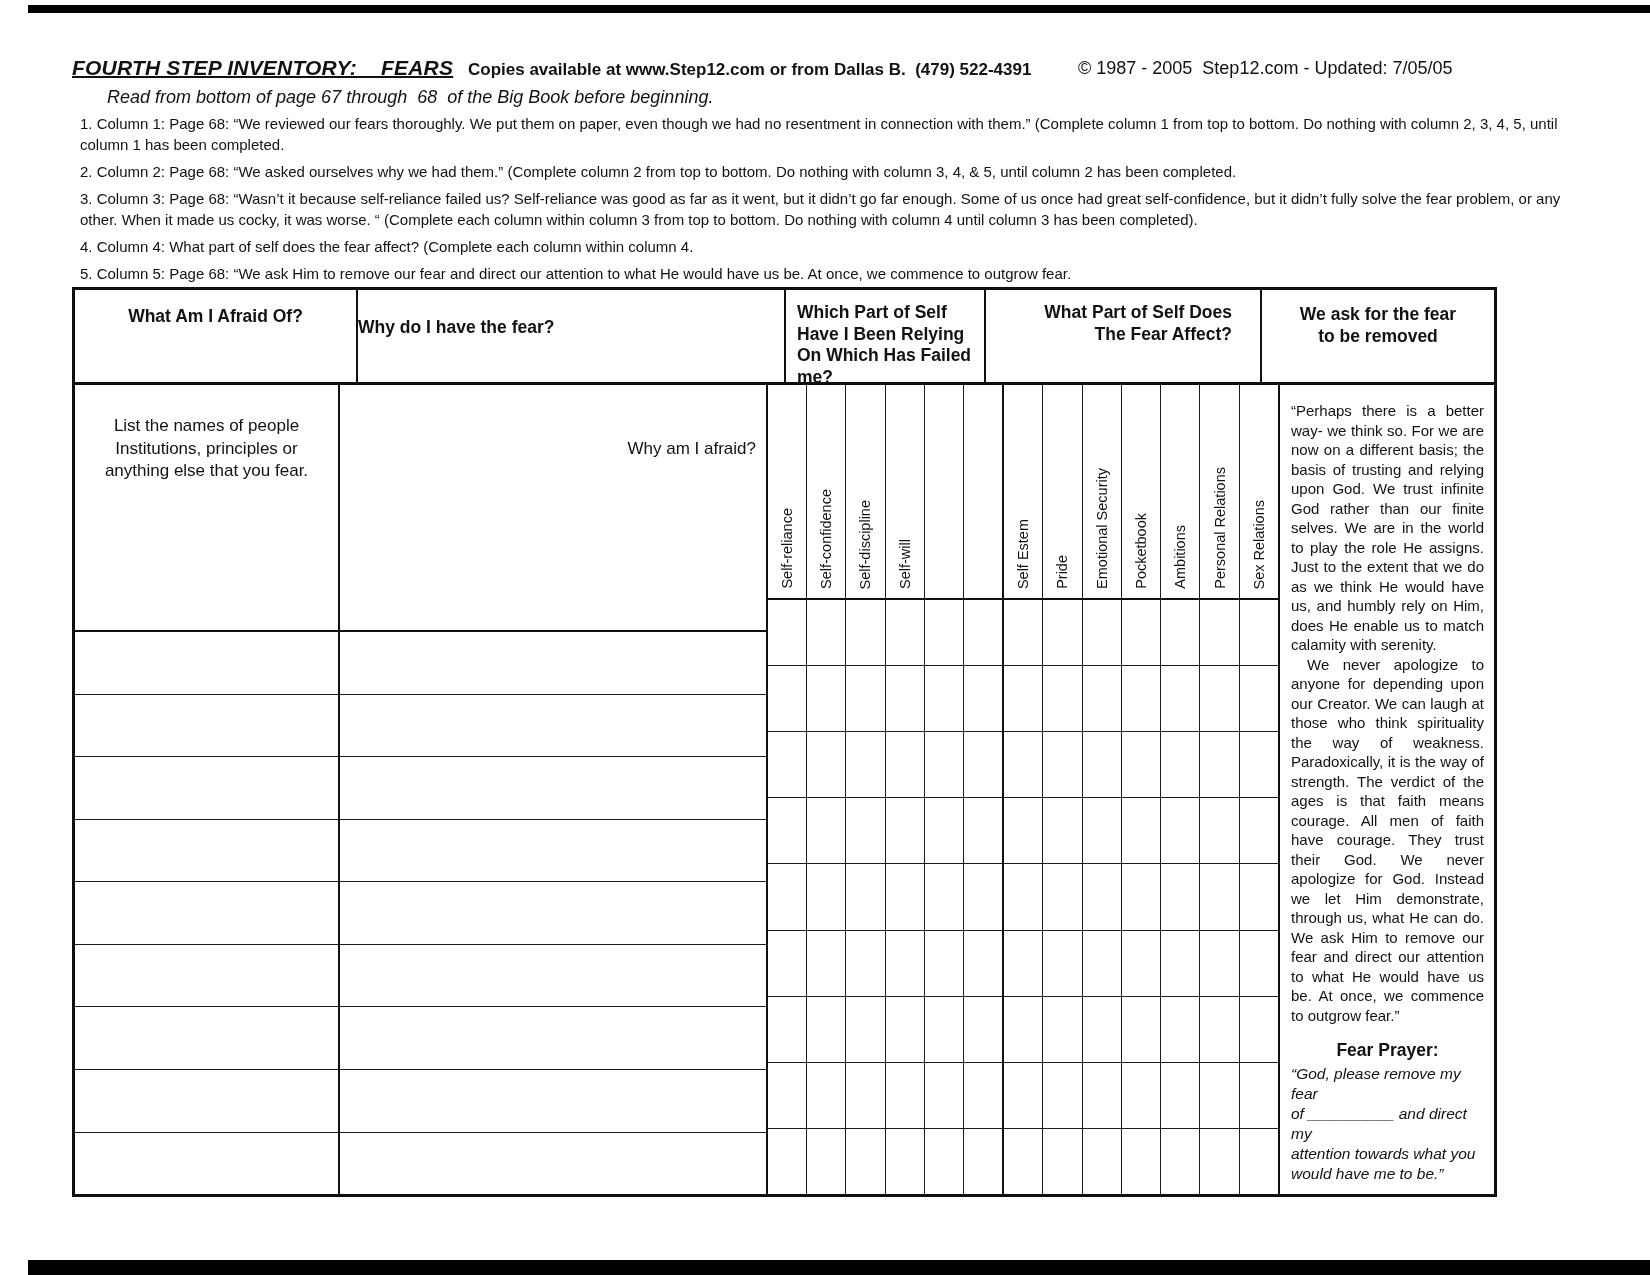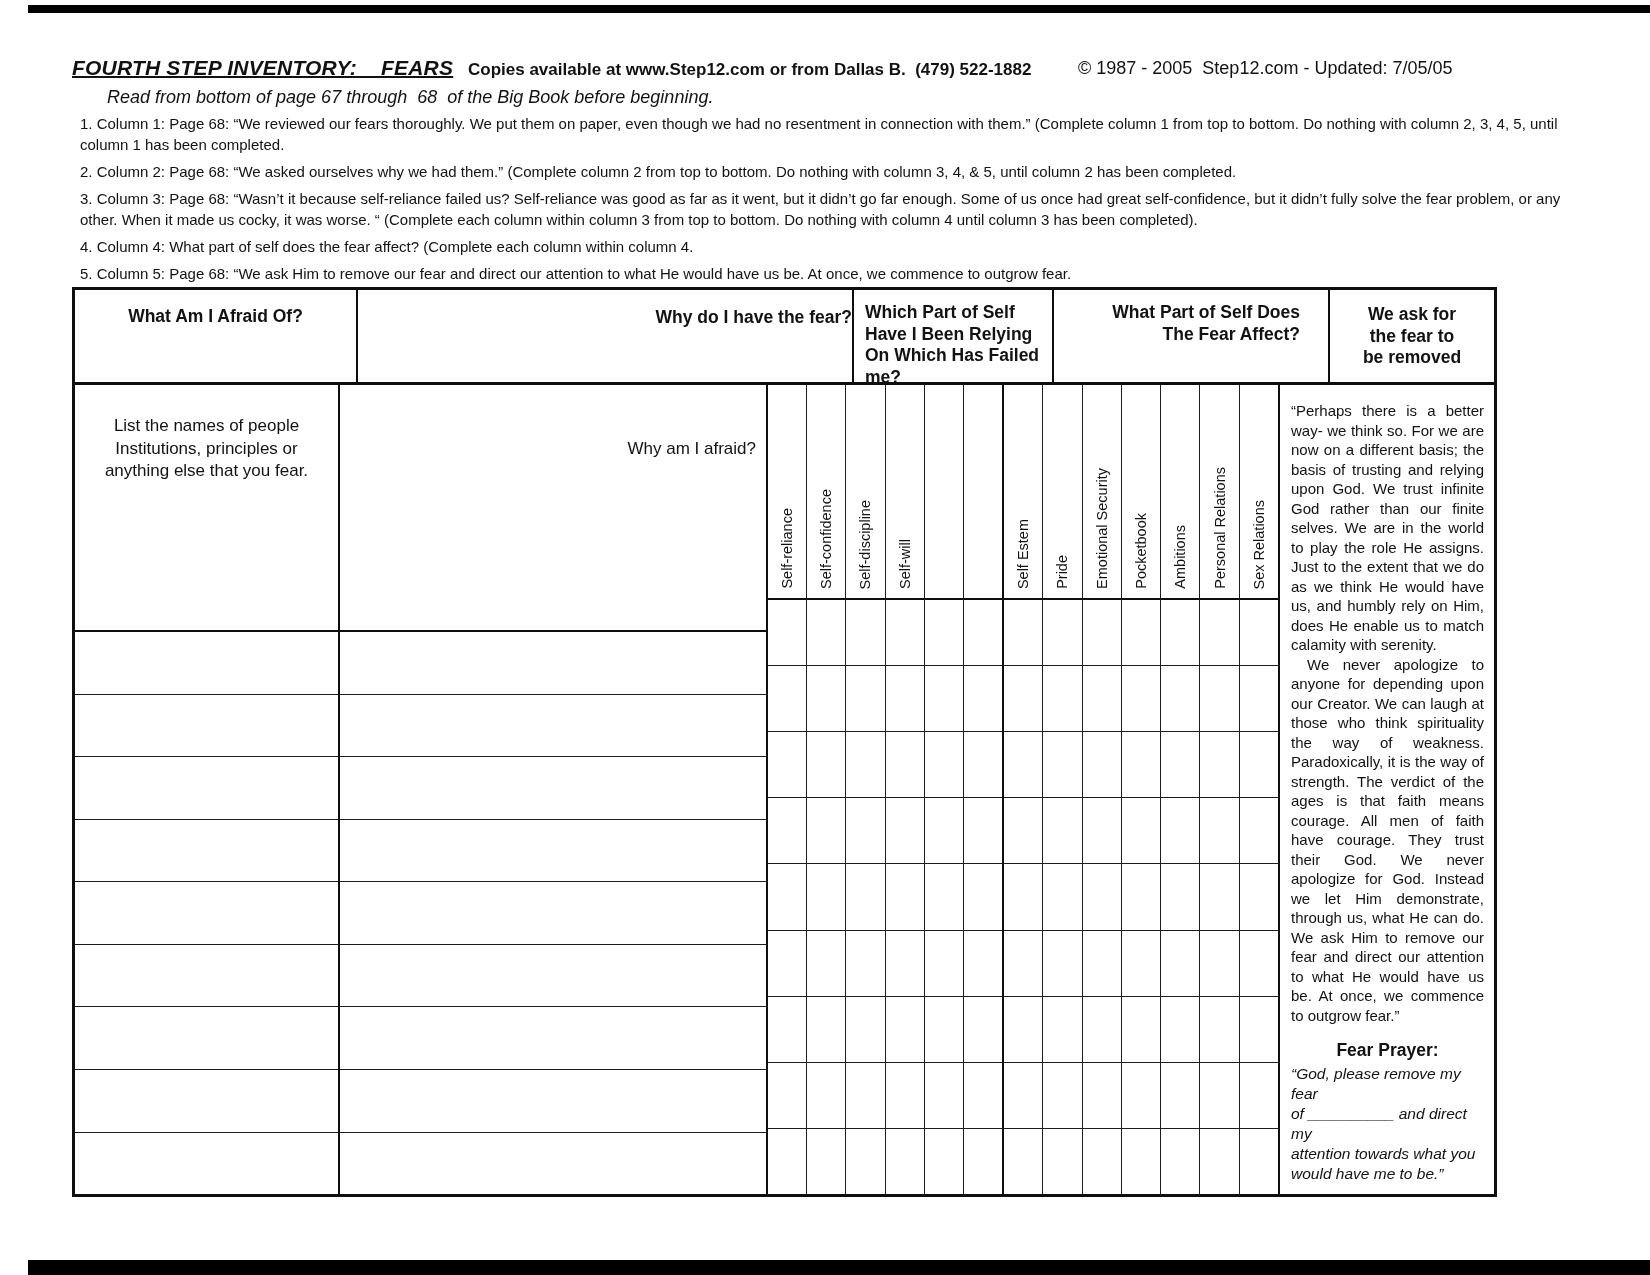--- a/index.html
+++ b/index.html
@@ -21,21 +21,21 @@
   .instructions{position:absolute;left:80px;top:113px;width:1500px;font-size:15px;line-height:21px;}
   .instr{margin-bottom:6px;}
 
   .table{position:absolute;left:72px;top:287px;width:1425px;height:910px;
          border:3px solid #0f0f0f;display:flex;flex-direction:column;background:#fff;}
 
   .thead{height:95px;flex:none;border-bottom:3px solid #0f0f0f;display:flex;}
   .th{border-right:2.5px solid #0f0f0f;font-weight:bold;font-size:17.5px;line-height:21.5px;}
   .th:last-child{border-right:0;}
   .thw1{width:283px;text-align:center;padding-top:16px;}
-  .thw2{width:496px;text-align:right;padding-top:17px;}
+  .thw2{width:428px;text-align:left;padding-top:27px;}
   .thw3{width:200px;padding:12px 8px 0 11px;}
   .thw4{width:276px;text-align:right;padding:12px 28px 0;}
   .thw5{flex:1;text-align:center;padding:14px 28px 0;}
 
   .tbody{flex:1;display:flex;min-height:0;}
   .colstack{display:flex;flex-direction:column;border-right:2.5px solid #0f0f0f;}
   .cw1{width:265px;}
   .cw2{width:428px;}
   .notecell{height:247px;flex:none;border-bottom:2.5px solid #0f0f0f;}
   .note1{padding:30px 22px 0;text-align:center;font-size:17px;line-height:22.5px;}
@@ -58,21 +58,21 @@
   .prayer-title{margin-top:16px;font-weight:bold;font-size:17.5px;text-align:center;}
   .prayer{margin:3px 0 0;font-size:15.5px;line-height:20px;white-space:pre-line;font-style:italic;}
 </style>
 </head>
 <body>
 
 <div class="bar bar-top"></div>
 <div class="bar bar-bottom"></div>
 
 <div class="title">FOURTH STEP INVENTORY:    FEARS</div>
-<div class="avail">Copies available at www.Step12.com or from Dallas B.  (479) 522-1882</div>
+<div class="avail">Copies available at www.Step12.com or from Dallas B.  (479) 522-4391</div>
 <div class="copy">© 1987 - 2005  Step12.com - Updated: 7/05/05</div>
 <div class="subtitle">Read from bottom of page 67 through  68  of the Big Book before beginning.</div>
 
 <div class="instructions">
   <div class="instr">1.  Column 1: Page 68: “We reviewed our fears thoroughly.  We put them on paper, even though we had no resentment in connection with them.”  (Complete column 1 from top to bottom.  Do nothing with column 2, 3, 4, 5, until column 1 has been completed.</div>
   <div class="instr">2.  Column 2: Page 68: “We asked ourselves why we had them.”  (Complete column 2 from top to bottom. Do nothing with column 3, 4, &amp; 5,  until column 2 has been completed.</div>
   <div class="instr">3.  Column 3: Page 68: “Wasn’t it because self-reliance failed us?  Self-reliance was good as far as it went, but it didn’t go far enough.  Some of us once had great self-confidence, but it didn’t fully solve the fear problem, or any other.  When it made us cocky, it was worse. “  (Complete each column within column 3 from top to bottom. Do nothing with column 4 until column 3 has been completed).</div>
   <div class="instr">4. Column 4:  What part of self does the fear affect? (Complete each column within column 4.</div>
   <div class="instr">5.  Column 5: Page 68: “We ask Him to remove our fear and direct our attention to what He would have us be.  At once, we commence to outgrow fear.</div>
 </div>

